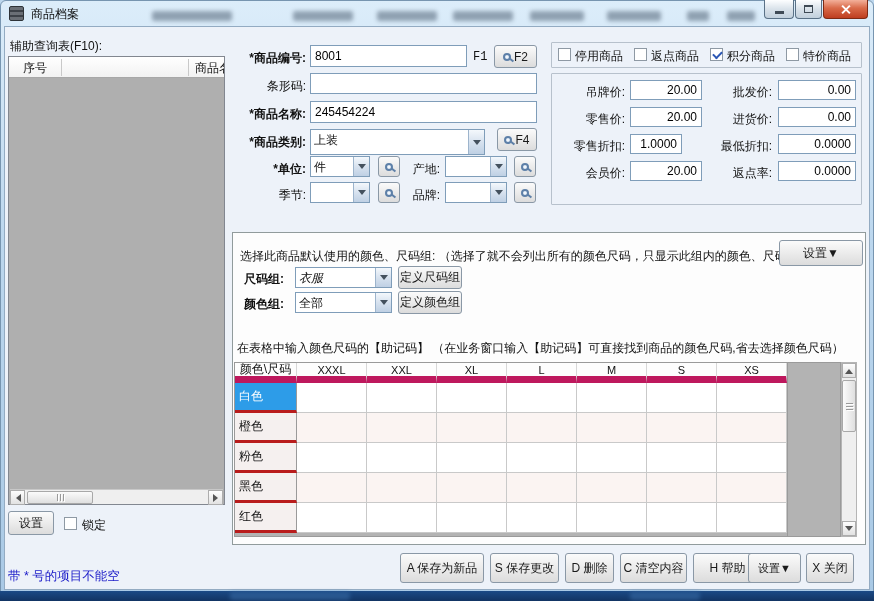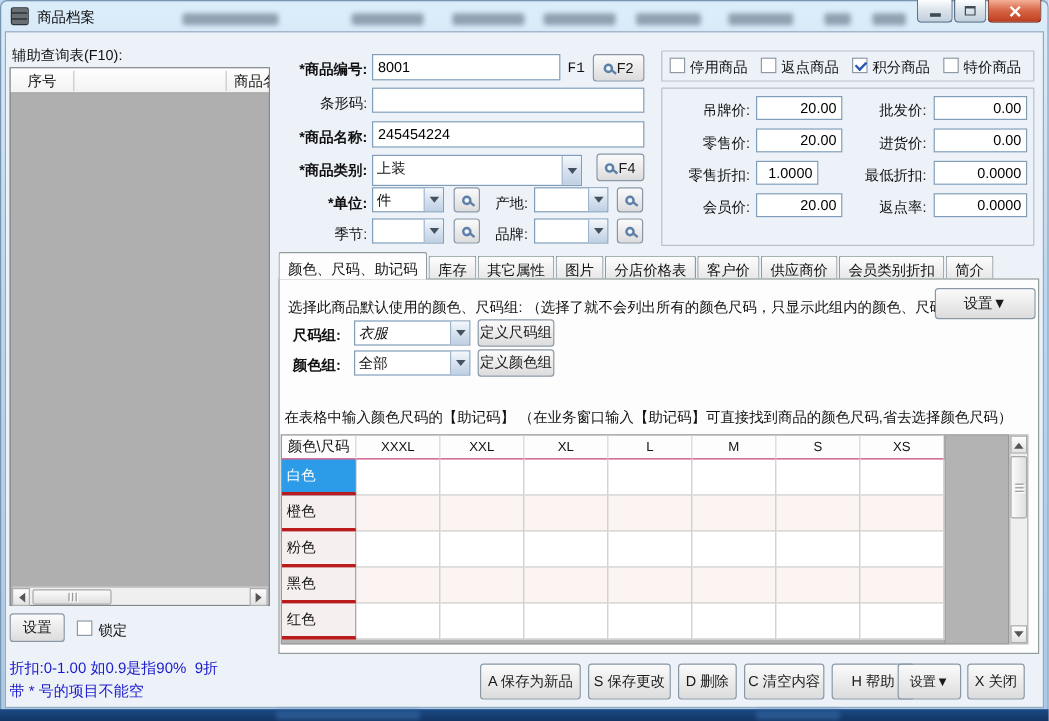--- a/index.html
+++ b/index.html
@@ -73,21 +73,21 @@
          border:1px solid #919B9C; border-bottom:none; border-radius:2px 2px 0 0;
          background:linear-gradient(#FDFDFD,#E6E6E6); margin-right:1px; }
   .tab.active { height:23px; background:#FDFDFD; position:relative; z-index:3; padding-top:5px; }
   .tabpanel { position:absolute; left:232px; top:232px; width:634px; height:313px;
               background:#FDFDFD; border:1px solid #919B9C; z-index:1; }
 
   
   .grid { position:absolute; left:234px; top:362px; width:607px; height:175px;
           border:1px solid #9A9A9A; background:#B3B3B3; display:grid;
           grid-template-columns:62px repeat(7,70px) 1fr; grid-template-rows:20px repeat(5,30px) 1fr; z-index:2; }
-  .g-h { background:#FDFDFD; border-right:1px solid #D7D7D7; border-bottom:1px solid #be185d;
+  .g-h { background:#FDFDFD; border-right:1px solid #D7D7D7; border-bottom:7px solid #be185d;
          font-size:11px; display:flex; align-items:center; justify-content:center; }
   .g-rh { background:#F5F0EF; border-right:1px solid #9A9A9A; border-bottom:3px solid #b91c1c;
           font-size:12px; display:flex; align-items:center; padding-left:4px; }
   .g-rh.sel { background:#2D9CE8; color:#fff; }
   .g-c { border-right:1px solid #C9C9C9; border-bottom:1px solid #C9C9C9; }
   .r-even { background:#FFFFFF; } .r-odd { background:#FBF4F2; }
   .g-fill { grid-row:1 / span 7; background:#B3B3B3; border-left:1px solid #9a9a9a; }
 
   .vbar { position:absolute; left:841px; top:362px; width:16px; height:175px; background:#EFEFEF; border:1px solid #B5B5B5; z-index:3; }
   .varrow { position:absolute; left:0; width:14px; height:15px; background:linear-gradient(#FDFDFD,#E2E2E2); border:1px solid #ADADAD; display:flex; align-items:center; justify-content:center; }
@@ -146,21 +146,20 @@
           <span class="grip"></span>
         </span>
       <span class="harrow" style="right:0;">
           <span class="tri-r"></span>
         </span>
     </div>
   </div>
   <div class="btn" style="left:8px;top:511px;width:46px;height:24px;">设置</div>
   <span class="cb" style="left:64px;top:517px;"></span>
   <span class="lbl" style="left:82px;top:517px;">锁定</span>
-  <div class="hint" style="left:8px;top:549px;">折扣:0-1.00 如0.9是指90%  9折</div>
   <div class="hint" style="left:8px;top:568px;">带 * 号的项目不能空</div>
 
   <div class="lbl rt req" style="left:216px;top:50px;width:90px;">*商品编号:</div>
   <input class="input" style="left: 310px; top: 45px; width: 157px; height: 22px;" value="8001">
   <span class="lbl" style="left:473px;top:50px;font-family:'Liberation Mono','DejaVu Sans Mono',monospace;">F1</span>
   <div class="btn" style="left:494px;top:45px;width:43px;height:23px;">
     <span class="mag"></span>
       <span>F2</span>
   </div>
 
@@ -245,31 +244,20 @@
   <input class="input num" style="left: 778px; top: 107px; width: 78px; height: 20px;" value="0.00">
   <div class="lbl rt" style="left:552px;top:138px;width:73px;">零售折扣:</div>
   <input class="input num" style="left: 630px; top: 134px; width: 52px; height: 20px;" value="1.0000">
   <div class="lbl rt" style="left:700px;top:138px;width:72px;">最低折扣:</div>
   <input class="input num" style="left: 778px; top: 134px; width: 78px; height: 20px;" value="0.0000">
   <div class="lbl rt" style="left:552px;top:165px;width:73px;">会员价:</div>
   <input class="input num" style="left: 630px; top: 161px; width: 72px; height: 20px;" value="20.00">
   <div class="lbl rt" style="left:700px;top:165px;width:72px;">返点率:</div>
   <input class="input num" style="left: 778px; top: 161px; width: 78px; height: 20px;" value="0.0000">
 
-  <div class="tabs">
-    <span class="tab active">颜色、尺码、助记码</span>
-    <span class="tab">库存</span>
-    <span class="tab">其它属性</span>
-    <span class="tab">图片</span>
-    <span class="tab">分店价格表</span>
-    <span class="tab">客户价</span>
-    <span class="tab">供应商价</span>
-    <span class="tab">会员类别折扣</span>
-    <span class="tab">简介</span>
-  </div>
   <div class="tabpanel"></div>
 
   <div class="lbl" style="left:240px;top:248px;z-index:2;">选择此商品默认使用的颜色、尺码组: （选择了就不会列出所有的颜色尺码，只显示此组内的颜色、尺码）</div>
   <div class="btn" style="left:779px;top:240px;width:84px;height:26px;z-index:3;">设置▼</div>
 
   <div class="lbl req" style="left:244px;top:271px;z-index:2;">尺码组:</div>
   <div class="selbox" style="left:295px;top:267px;width:97px;height:21px;z-index:2;font-style:italic;">
     <span class="val">衣服</span>
     <span class="ddbtn">
         <span class="tri-d"></span>

